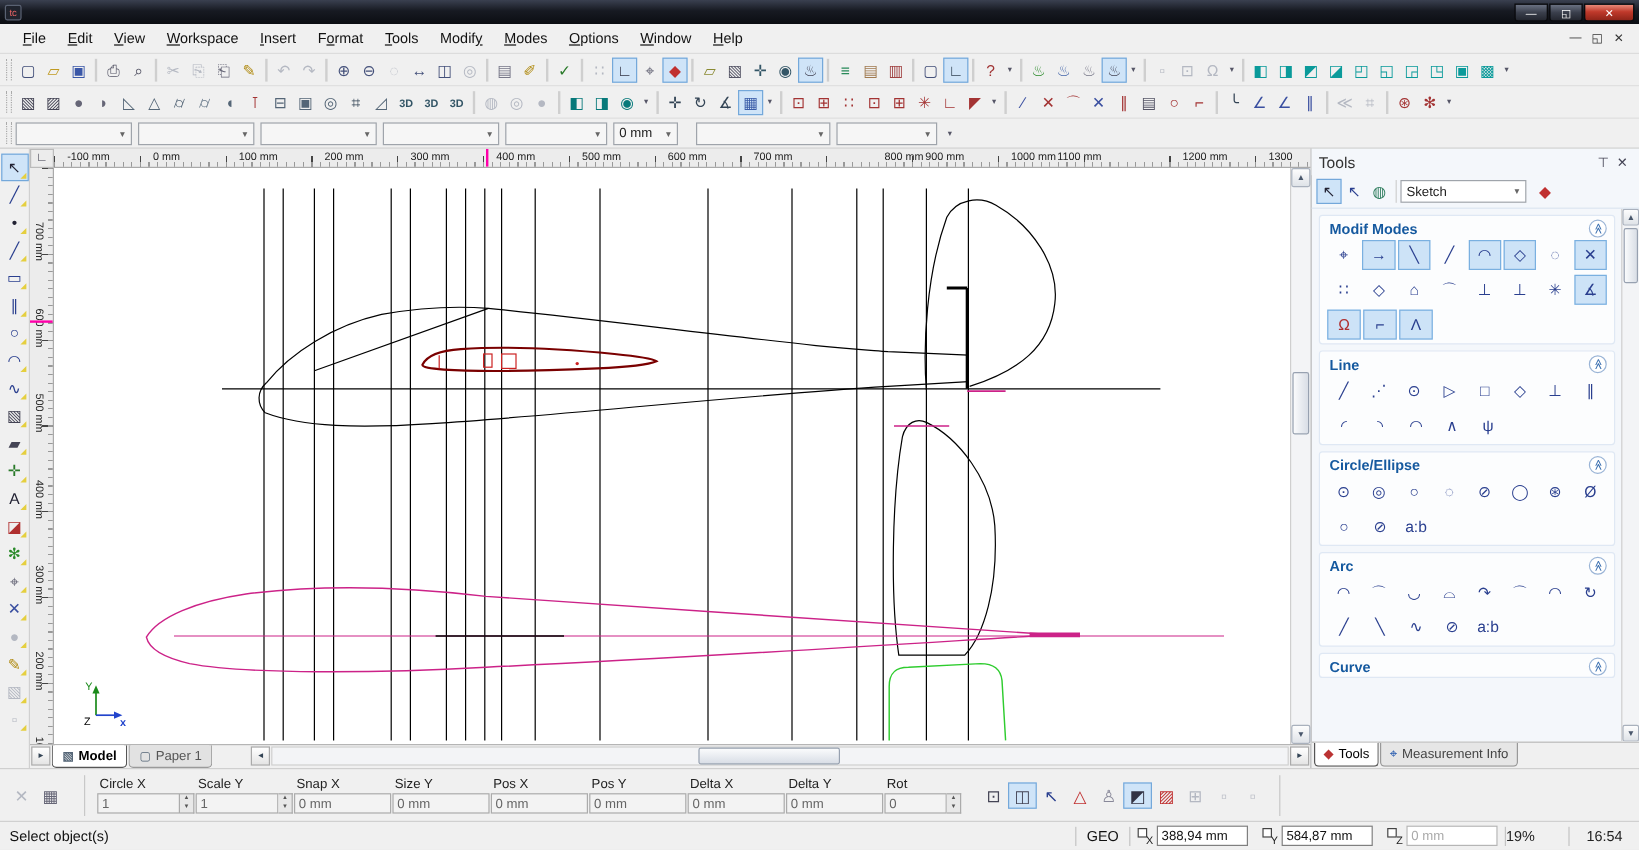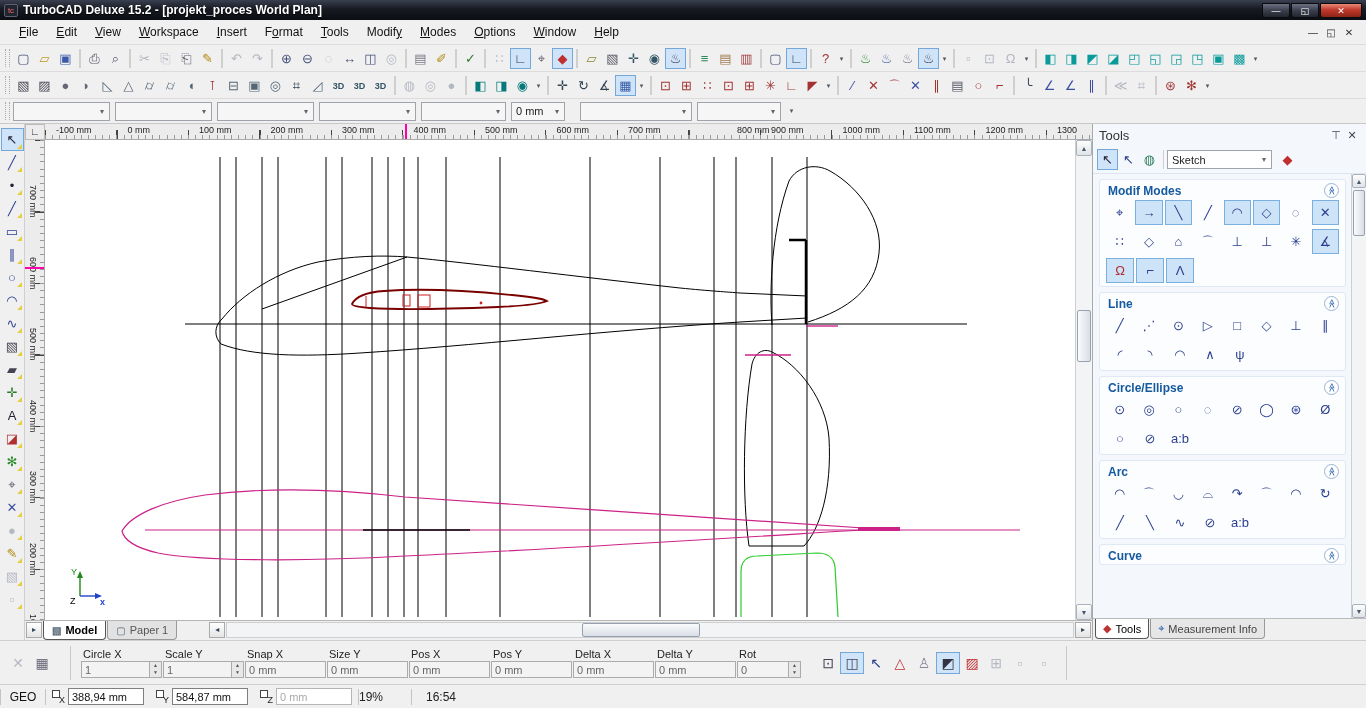--- a/index.html
+++ b/index.html
@@ -156,21 +156,20 @@
     font-size:11px; padding-left:3px; font-family:"Liberation Sans",sans-serif; }
   .coordgrp.disabled input { color:#aaa; border-color:#b5b5b5; }
   .st-zoom { width:52px; text-align:left; }
   .st-time { width:58px; text-align:center; }
 </style>
 </head>
 <body>
 
 <div class="titlebar">
   <div class="app-ico">tc</div>
-  <div class="title-text">TurboCAD Deluxe 15.2 - [projekt_proces World Plan]</div>
   <div class="win-btns">
     <div class="win-btn">—</div>
     <div class="win-btn">◱</div>
     <div class="win-btn close">✕</div>
   </div>
 </div>
 
 <div class="menubar">
   <div style="display:flex">
 
@@ -421,21 +420,21 @@
             <span class="hlabel" style="left: 152px;">100 mm</span>
             <span class="hlabel" style="left: 223.5px;">200 mm</span>
             <span class="hlabel" style="left: 295px;">300 mm</span>
             <span class="hlabel" style="left: 366.5px;">400 mm</span>
             <span class="hlabel" style="left: 438px;">500 mm</span>
             <span class="hlabel" style="left: 509.5px;">600 mm</span>
             <span class="hlabel" style="left: 581px;">700 mm</span>
             <span class="hlabel" style="left: 690px;">800 mm</span>
             <span class="hlabel" style="left: 724px;">900 mm</span>
             <span class="hlabel" style="left: 795.5px;">1000 mm</span>
-            <span class="hlabel" style="left: 867px;">1100 mm</span>
+            <span class="hlabel" style="left: 834px;">1100 mm</span>
             <span class="hlabel" style="left: 938.5px;">1200 mm</span>
             <span class="hlabel" style="left: 1010px;">1300</span>
           </div>
         <div class="hmarker" style="left:360px"></div>
       </div>
     </div>
 
     <div class="canvas-row">
       <div class="vruler">
         <div>
@@ -772,20 +771,21 @@
       <span class="tbtn big active" style="color: rgb(51, 51, 68);">◩</span>
       <span class="tbtn big" style="color: rgb(192, 48, 48);">▨</span>
       <span class="tbtn big disabled">⊞</span>
       <span class="tbtn big disabled">▫</span>
       <span class="tbtn big disabled">▫</span>
     </div>
   <div class="insp-div"></div>
 </div>
 
 <div class="status">
+  <span class="st-msg">Select object(s)</span>
   <span class="st-div"></span>
   <span class="st-geo">GEO</span>
   <span class="st-div"></span>
   <div style="display:flex">
 
   <div class="coordgrp">
       <span class="cbadge">
           <span class="ax">X</span>
         </span>
       <input readonly="" value="388,94 mm" style="">

